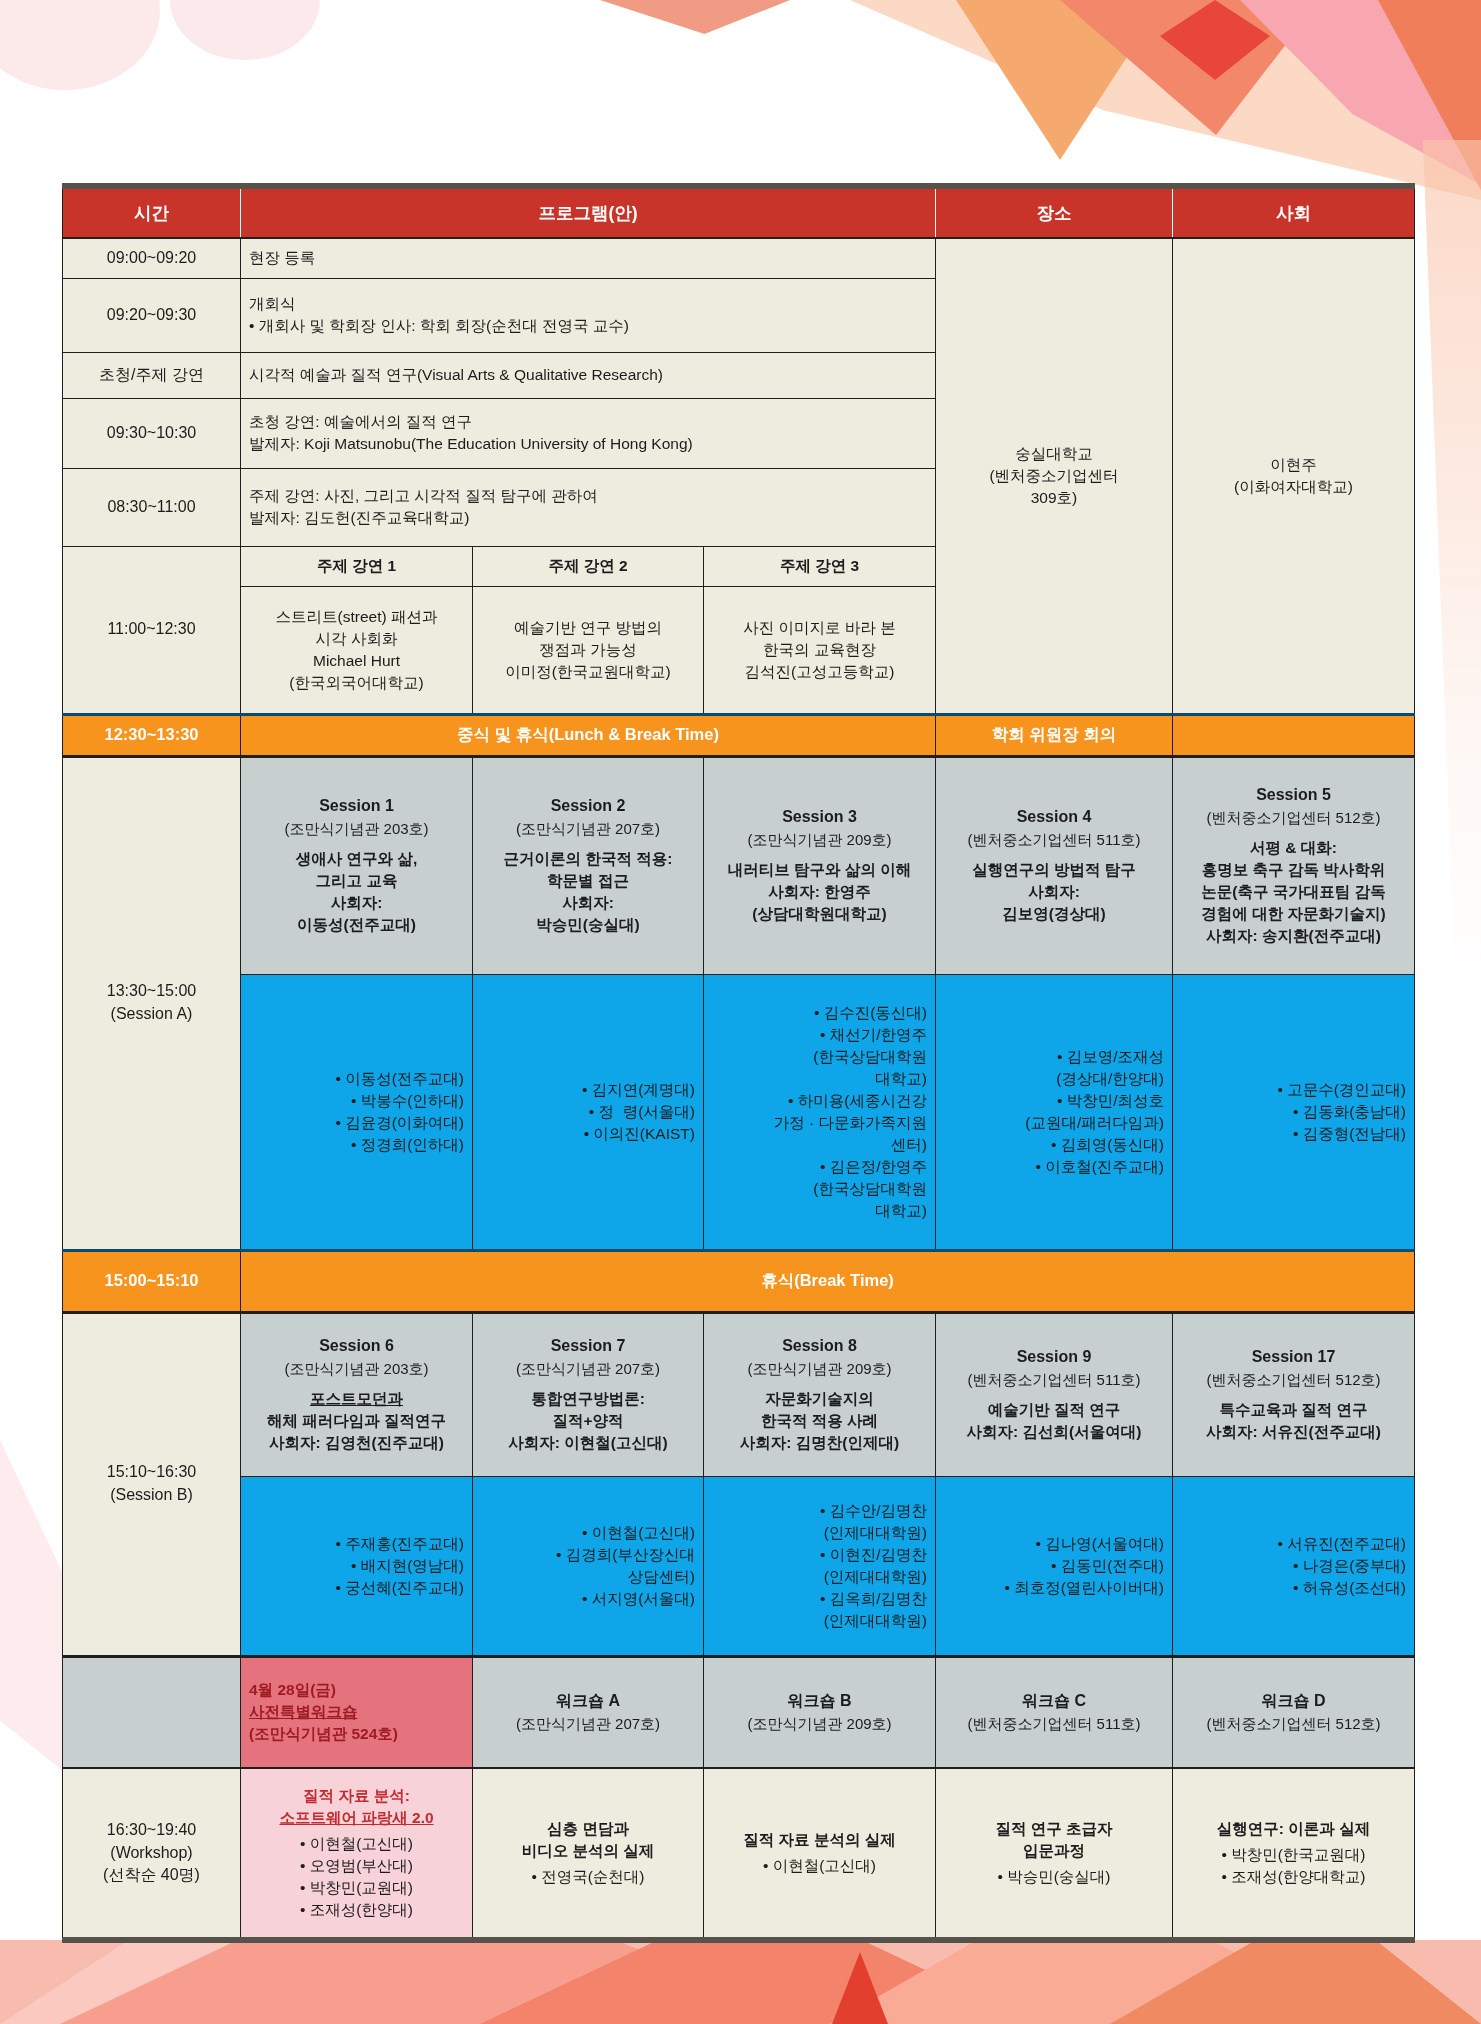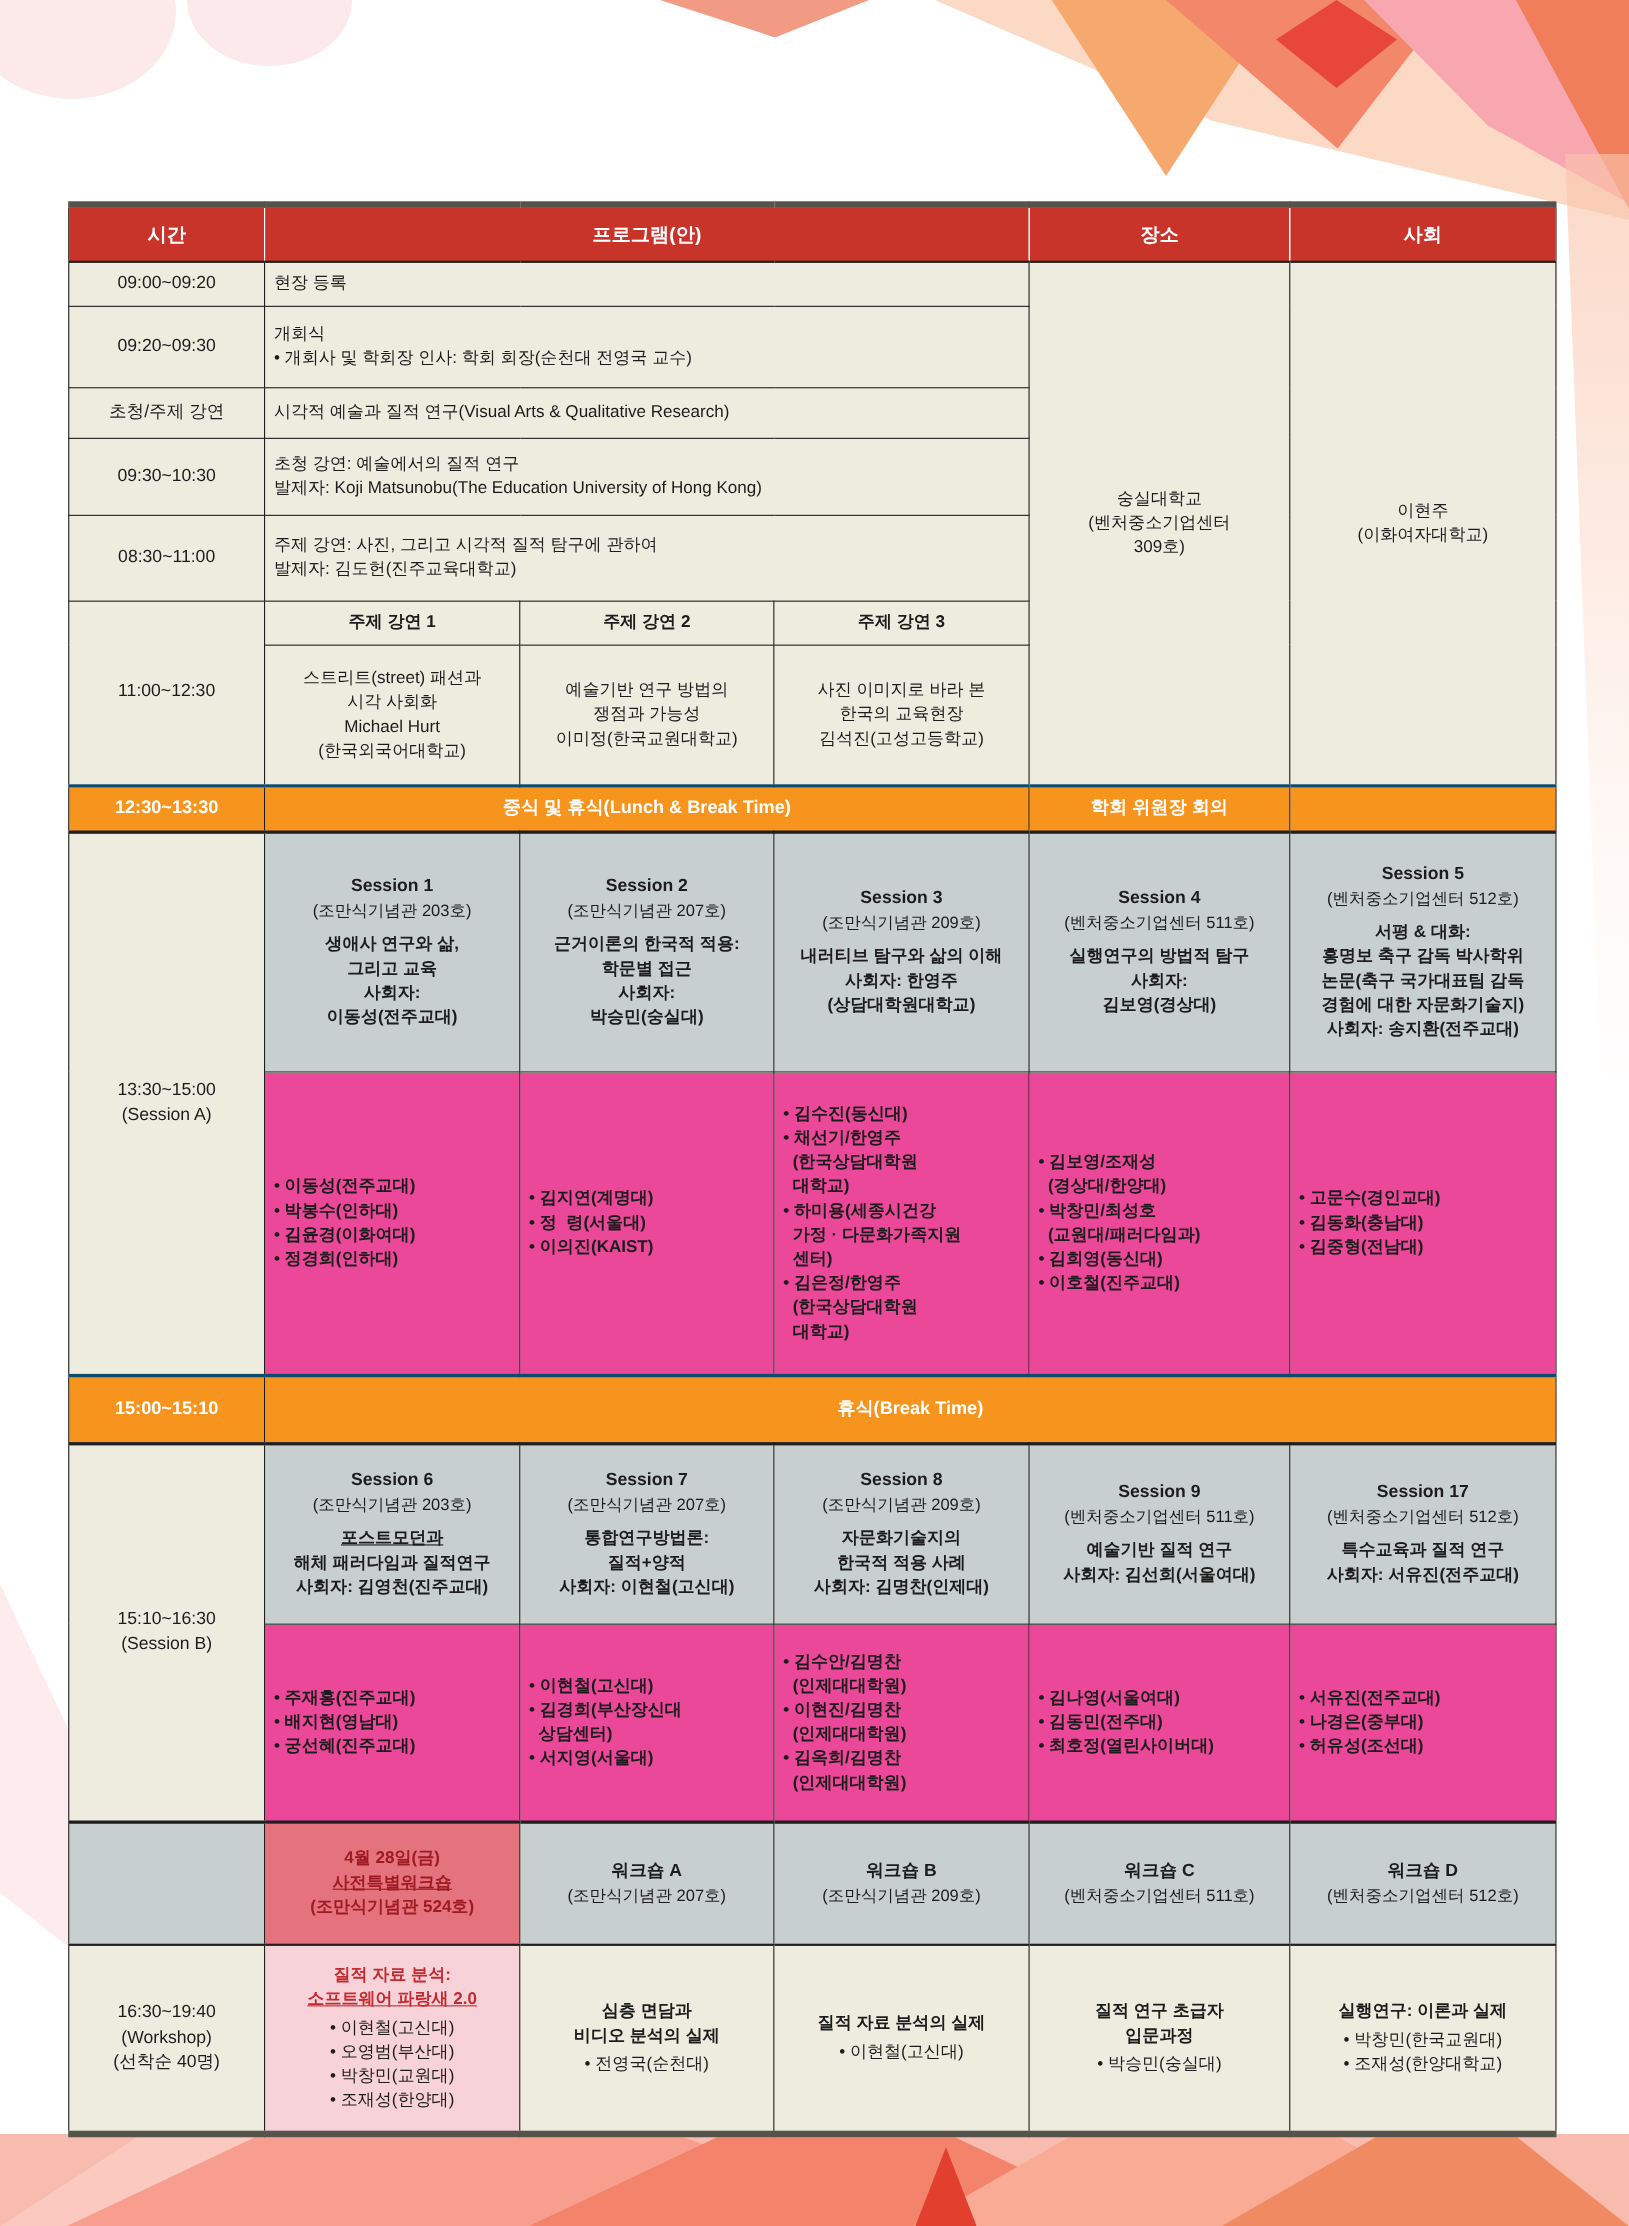--- a/index.html
+++ b/index.html
@@ -42,23 +42,23 @@
   .cell{background:#edecdf;text-align:left;padding-left:16px;}
   .pre{white-space:pre-wrap;}
   .ctr{text-align:center;padding-left:4px;padding-right:4px;}
   .khead{font-weight:bold;text-align:center;background:#edecdf;}
   .kbody{text-align:center;background:#edecdf;vertical-align:middle;}
   .orange td{background:#f7941d;color:#ffffff;font-weight:bold;text-align:center;border-top:3px solid #0c4a6e;border-bottom:3px solid #1f1f1f;font-size:16.5px;}
   .gray{background:#c7cfcf;text-align:center;vertical-align:middle;padding:6px 4px;}
   .sess-name{font-weight:bold;font-size:16px;}
   .sess-room{font-size:15px;}
   .sess-topic{font-weight:bold;margin-top:9px;}
-  .list{background:#ec4899;vertical-align:top;text-align:left;padding:12px 6px 6px 14px;font-weight:bold;}
+  .list{background:#0ea5e9;vertical-align:top;text-align:right;padding:12px 6px 6px 14px;}
   .u{text-decoration:underline;}
-  .pinkhead{background:#e5737d;color:#9f1b24;font-weight:bold;text-align:center;vertical-align:middle;margin-left:16px;}
+  .pinkhead{background:#e5737d;color:#9f1b24;font-weight:bold;text-align:left;vertical-align:middle;margin-left:16px;}
   .pinkbody{background:#f7d2d8;vertical-align:top;text-align:center;padding-top:10px;}
   .pb-title{color:#c42b31;font-weight:bold;}
   .wdetail{background:#edecdf;vertical-align:top;text-align:center;padding-top:10px;}
   .wd-title{font-weight:bold;}
   .wd-items{margin-top:4px;}
   .wshead td{border-top:3px solid #1f1f1f;border-bottom:2px solid #1f1f1f;}
   .sched tbody tr:last-child td{border-bottom:none;}
 </style>
 </head>
 <body>

